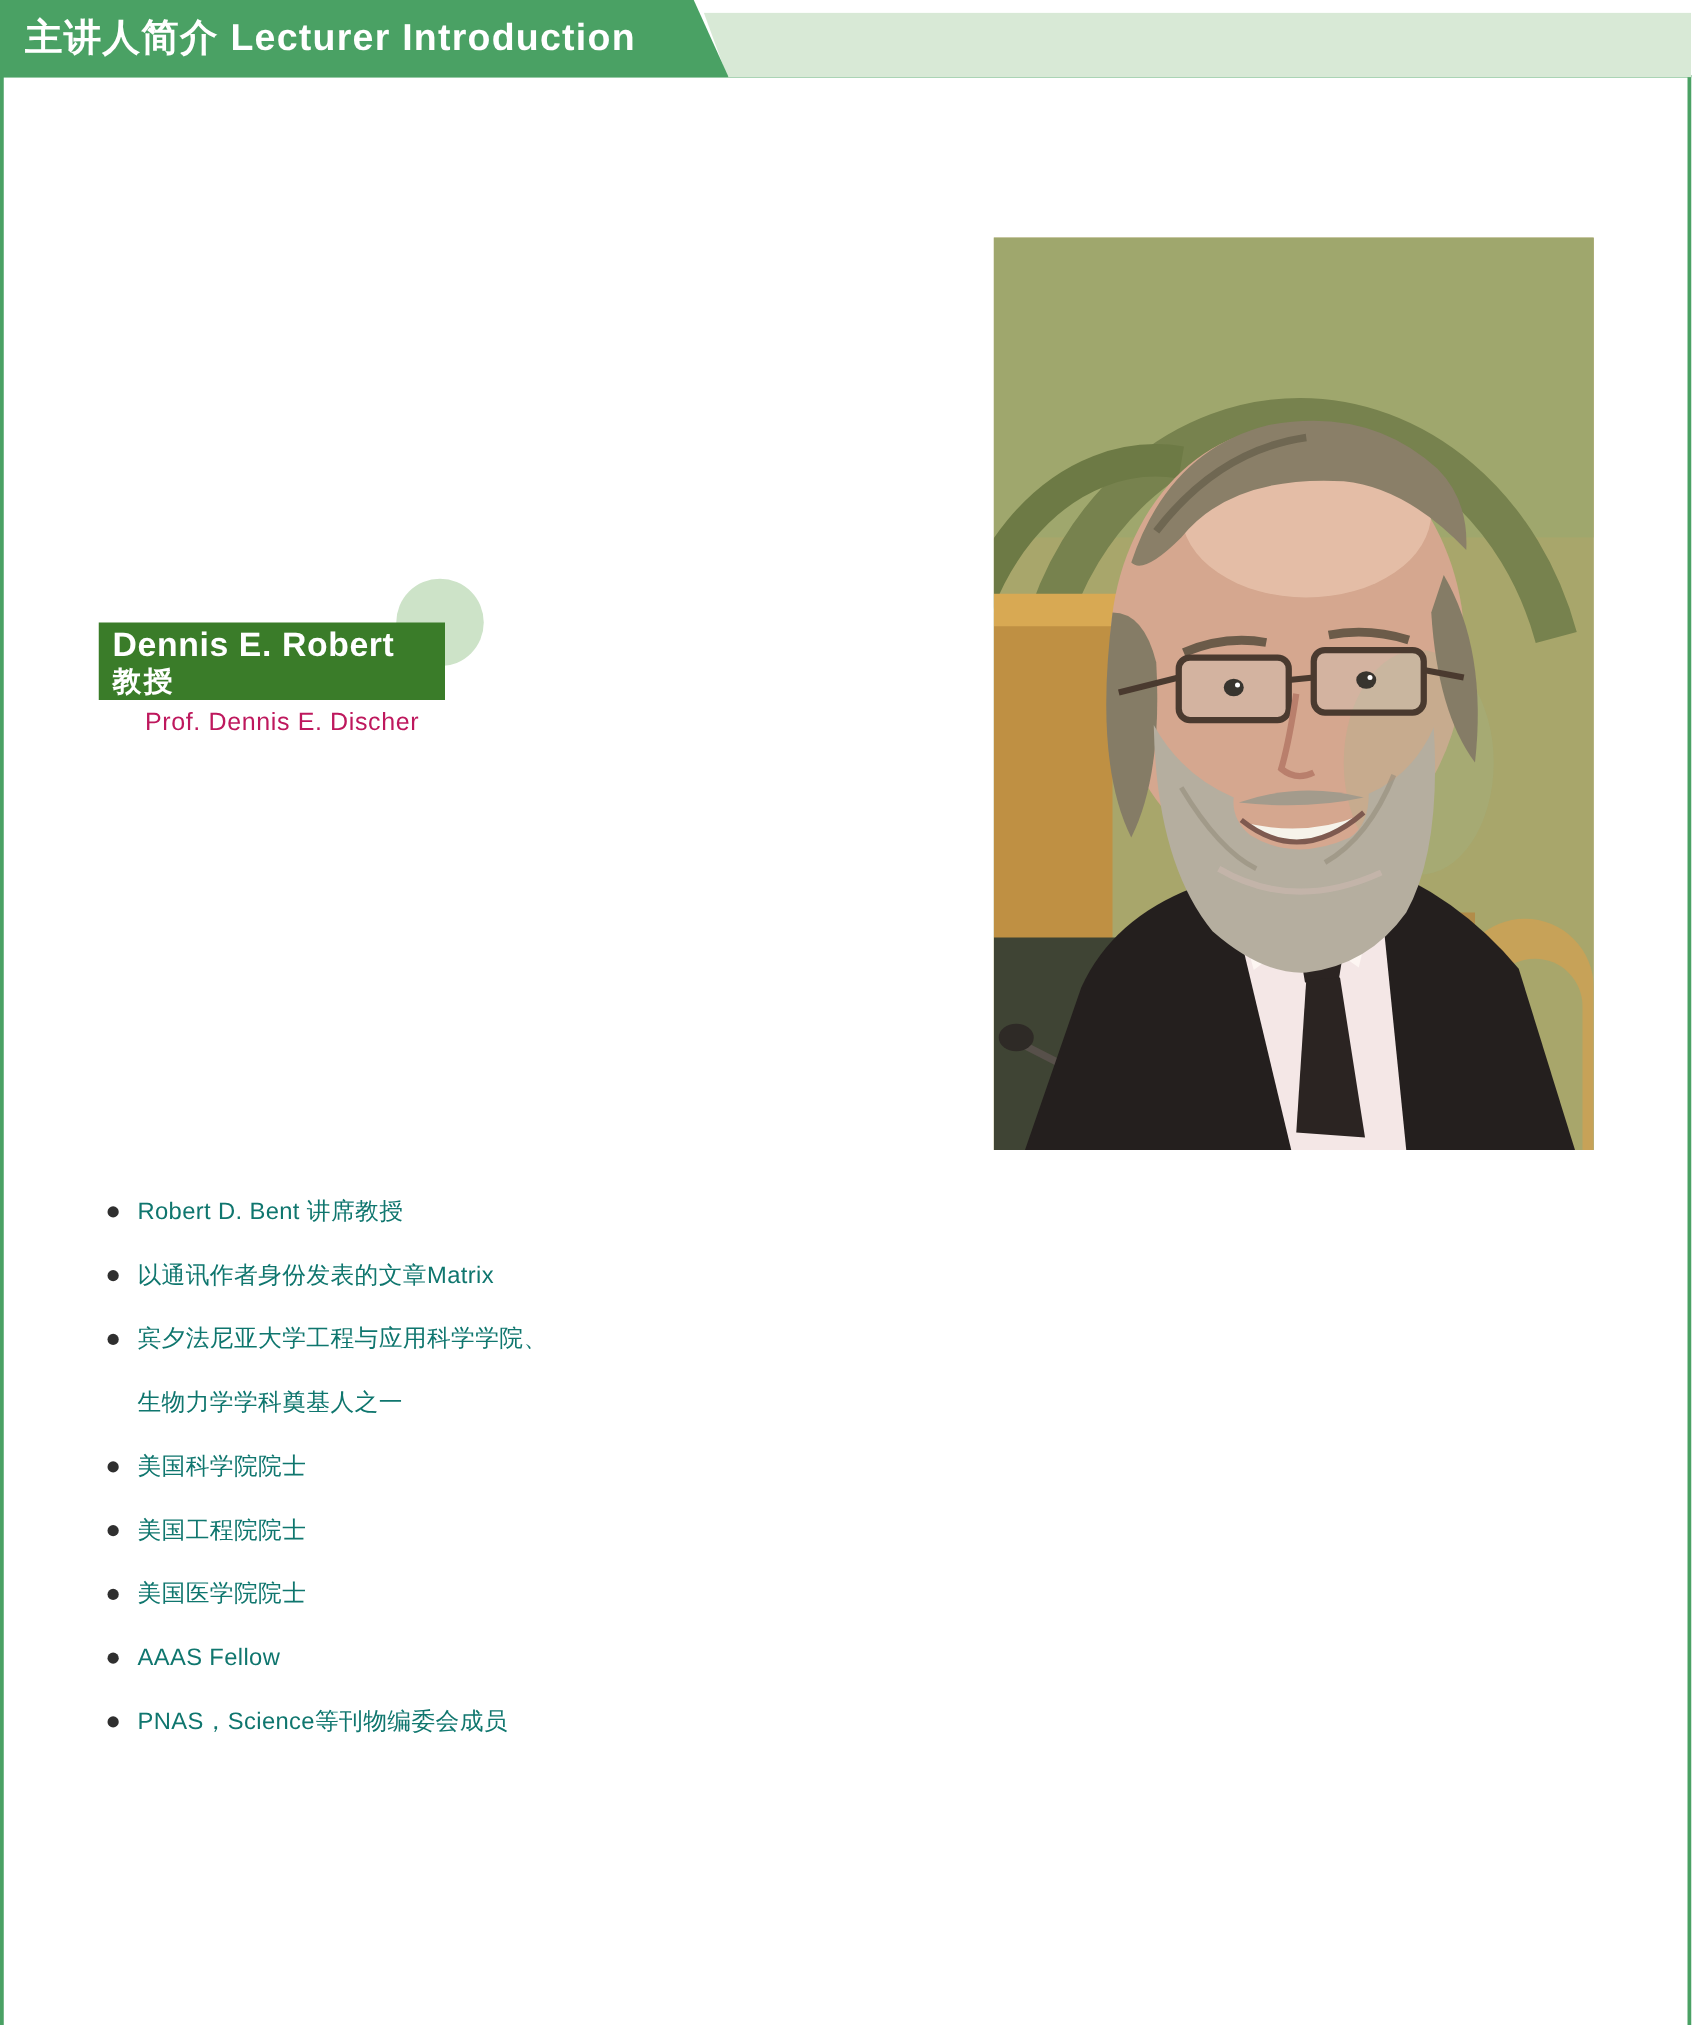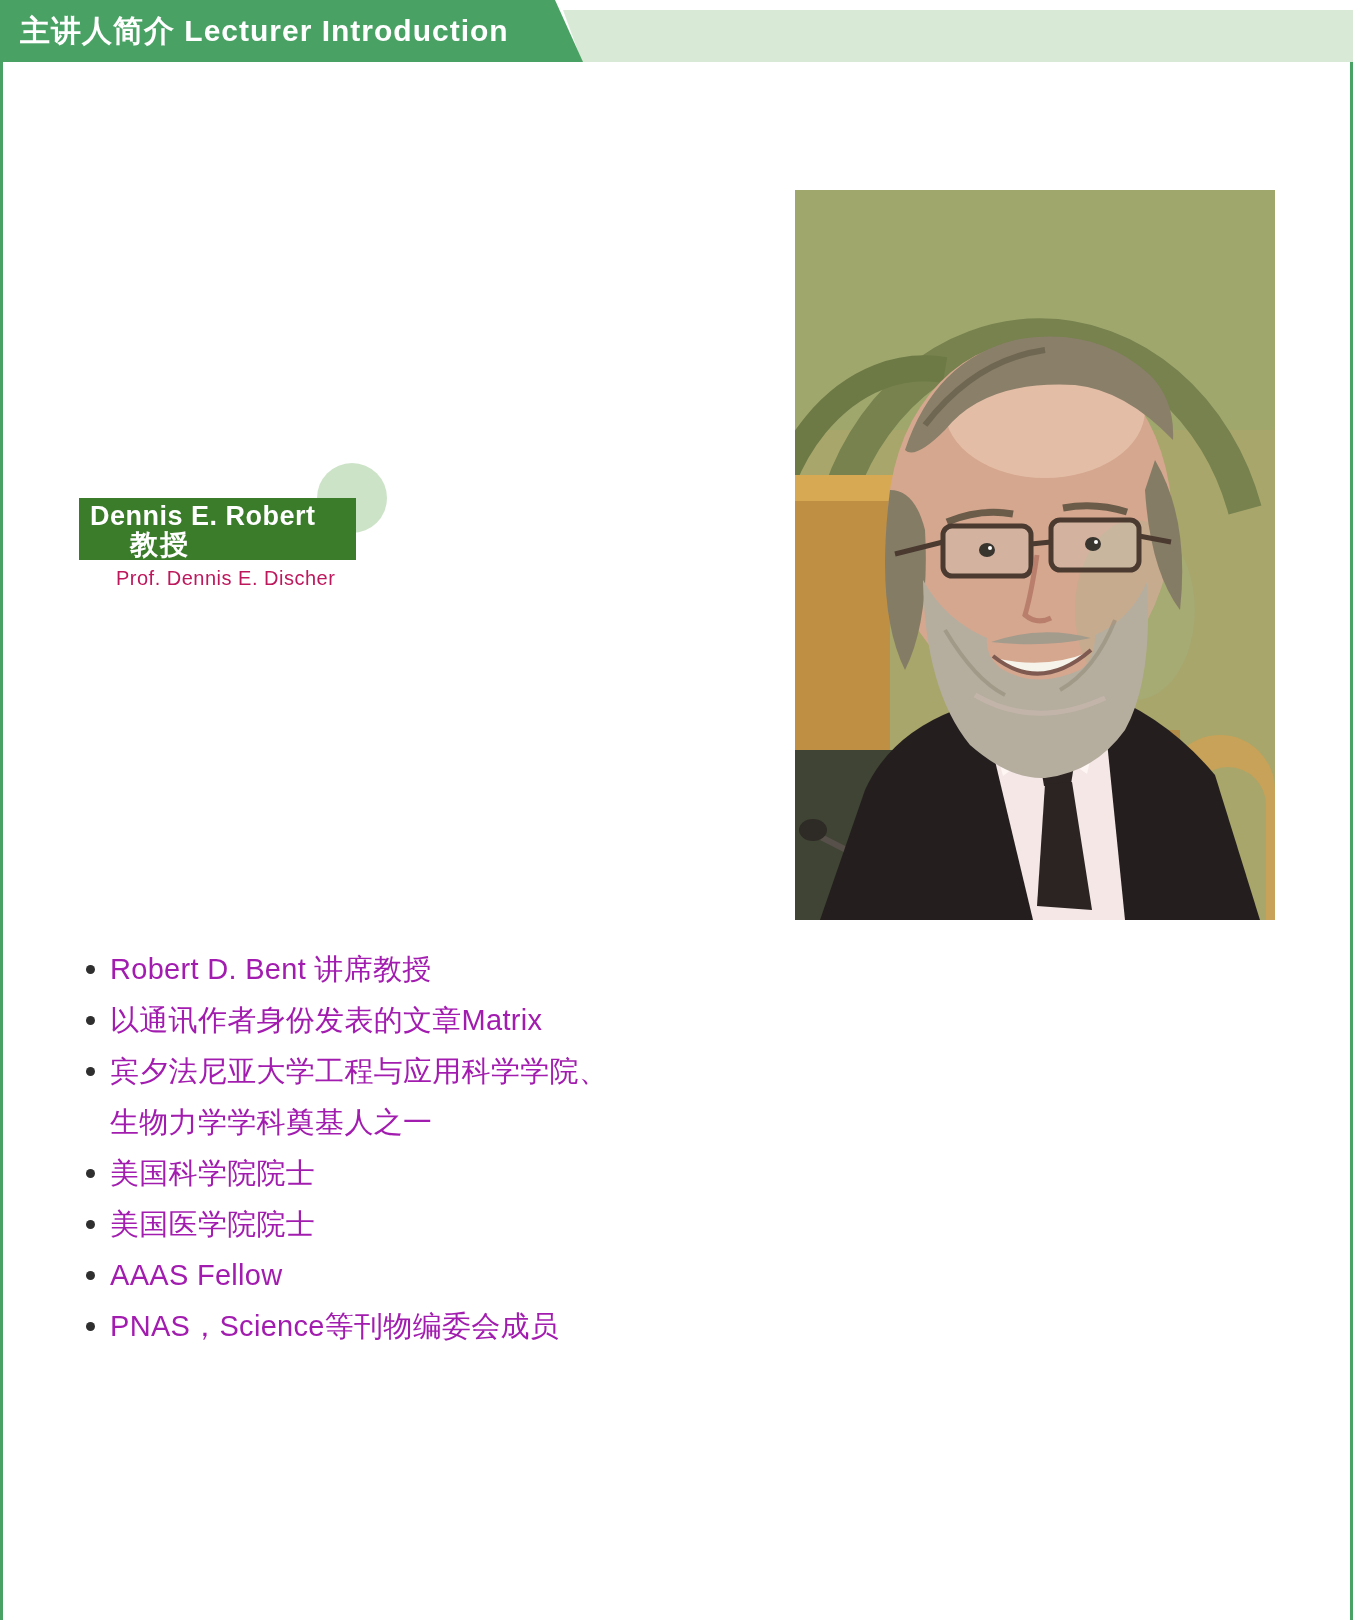--- a/index.html
+++ b/index.html
@@ -31,41 +31,41 @@
   .accent-circle{
     position:absolute;left:317px;top:463px;width:70px;height:70px;border-radius:50%;
     background:#cde3c8;
   }
   
   .name-label{
     position:absolute;left:79px;top:498px;width:277px;height:62px;background:#3a7c29;
     box-sizing:border-box;padding:4px 0 0 11px;color:#ffffff;
   }
   .name-en{font-size:27px;font-weight:700;line-height:29px;letter-spacing:0.5px;white-space:nowrap;}
-  .name-zh{font-size:28px;font-weight:700;line-height:28px;letter-spacing:2px;margin-left:40px;}
+  .name-zh{font-size:23px;font-weight:700;line-height:28px;letter-spacing:2px;}
   .name-caption{
     position:absolute;left:80px;top:567px;font-size:20px;color:#be185d;letter-spacing:0.5px;margin-left:36px;
   }
   
   .photo{
     position:absolute;left:795px;top:190px;width:480px;height:730px;overflow:hidden;background:#a8a66b;
   }
   .photo svg{display:block;width:100%;height:100%;}
   
   .credentials{
     position:absolute;left:86px;top:944px;width:1232px;
     list-style:none;margin:0;padding:0;
   }
   .credentials li{display:flex;align-items:flex-start;}
   .dot{
     flex:0 0 auto;width:9px;height:9px;border-radius:50%;background:#2f2f2f;
     margin:21px 15px 0 0;
   }
   .cred-text{
-    flex:1 1 auto;font-size:29px;line-height:51px;color:#a21caf;
+    flex:1 1 auto;font-size:19px;line-height:51px;color:#0f766e;
     white-space:pre-line;text-align:justify;letter-spacing:0.3px;
   }
 </style>
 </head>
 <body>
 
 <div class="page">
 
   <div class="frame"></div>
 
@@ -159,20 +159,24 @@
         <span class="dot"></span>
         <span class="cred-text">宾夕法尼亚大学工程与应用科学学院、
 生物力学学科奠基人之一</span>
       </li>
     <li>
         <span class="dot"></span>
         <span class="cred-text">美国科学院院士</span>
       </li>
     <li>
         <span class="dot"></span>
+        <span class="cred-text">美国工程院院士</span>
+      </li>
+    <li>
+        <span class="dot"></span>
         <span class="cred-text">美国医学院院士</span>
       </li>
     <li>
         <span class="dot"></span>
         <span class="cred-text">AAAS Fellow</span>
       </li>
     <li>
         <span class="dot"></span>
         <span class="cred-text">PNAS，Science等刊物编委会成员</span>
       </li>

